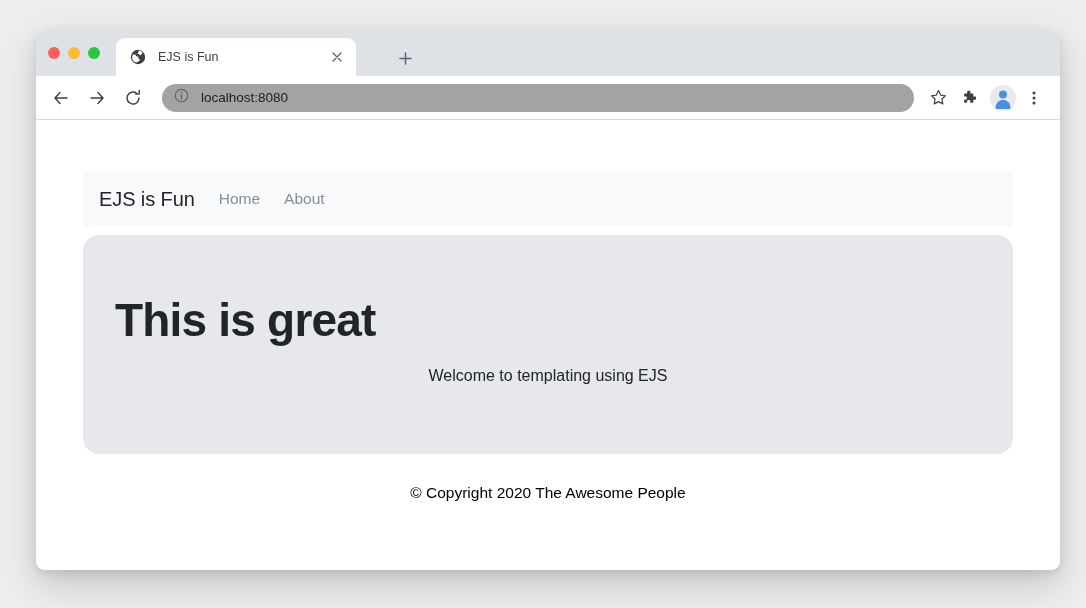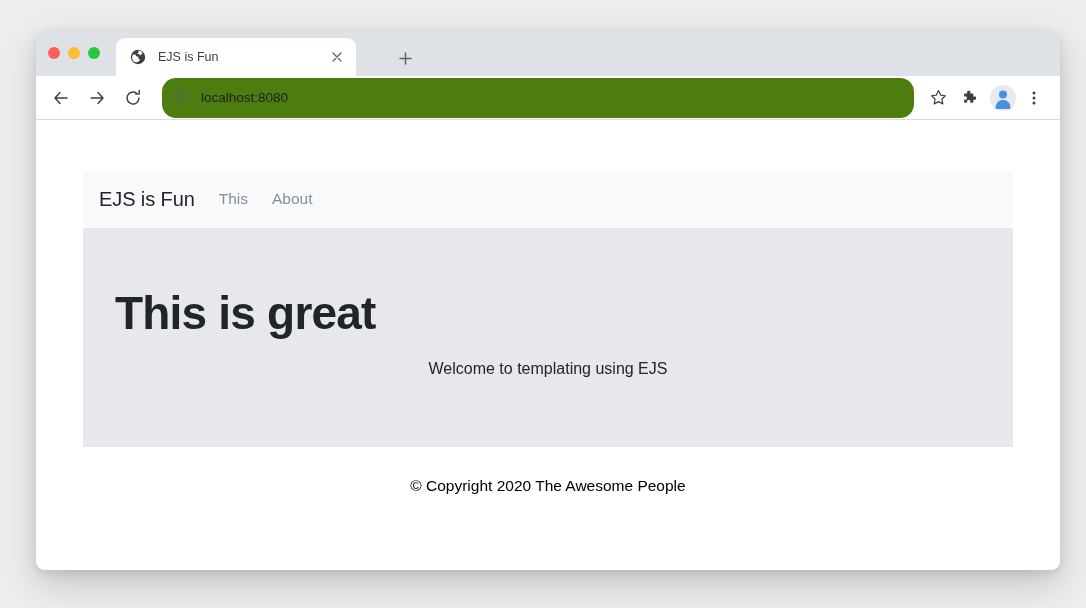--- a/index.html
+++ b/index.html
@@ -122,22 +122,22 @@
     height: 30px;
     margin-right: 6px;
     display: flex;
     align-items: center;
     justify-content: center;
     border-radius: 50%;
     flex: none;
   }
   .omnibox {
     flex: 1;
-    height: 40px;
-    background: #4d7c0f;
+    height: 28px;
+    background: #a3a3a3;
     border-radius: 14px;
     display: flex;
     align-items: center;
     padding: 0 12px;
     margin-left: 8px;
     margin-right: 6px;
     min-width: 0;
   }
   .omni-info { flex: none; display: block; }
   .omni-url {
@@ -202,23 +202,23 @@
     margin-left: 24px;
     gap: 24px;
   }
   .nav-link {
     font-size: 15.5px;
     color: #868e96;
   }
 
   .jumbotron {
     background: #e6e8ec;
-    border-radius: 0;
+    border-radius: 16px;
     padding: 60px 32px 40px 32px;
-    margin-top: 1px;
+    margin-top: 8px;
     min-height: 219px;
   }
   .jumbo-title {
     font-size: 46px;
     font-weight: bold;
     color: #212529;
     letter-spacing: -0.8px;
     line-height: 1.1;
   }
   .jumbo-lead {
@@ -330,21 +330,21 @@
       </svg>
     </div>
   </div>
 
   <div class="viewport">
     <div class="page-inner">
 
       <div class="site-navbar">
         <span class="brand">EJS is Fun</span>
         <div class="nav-links">
-          <span class="nav-link">This</span>
+          <span class="nav-link">Home</span>
           <span class="nav-link">About</span>
         </div>
       </div>
 
       <div class="jumbotron">
         <h1 class="jumbo-title">This is great</h1>
         <p class="jumbo-lead">Welcome to templating using EJS</p>
       </div>
 
       <div class="site-footer">© Copyright 2020 The Awesome People</div>

